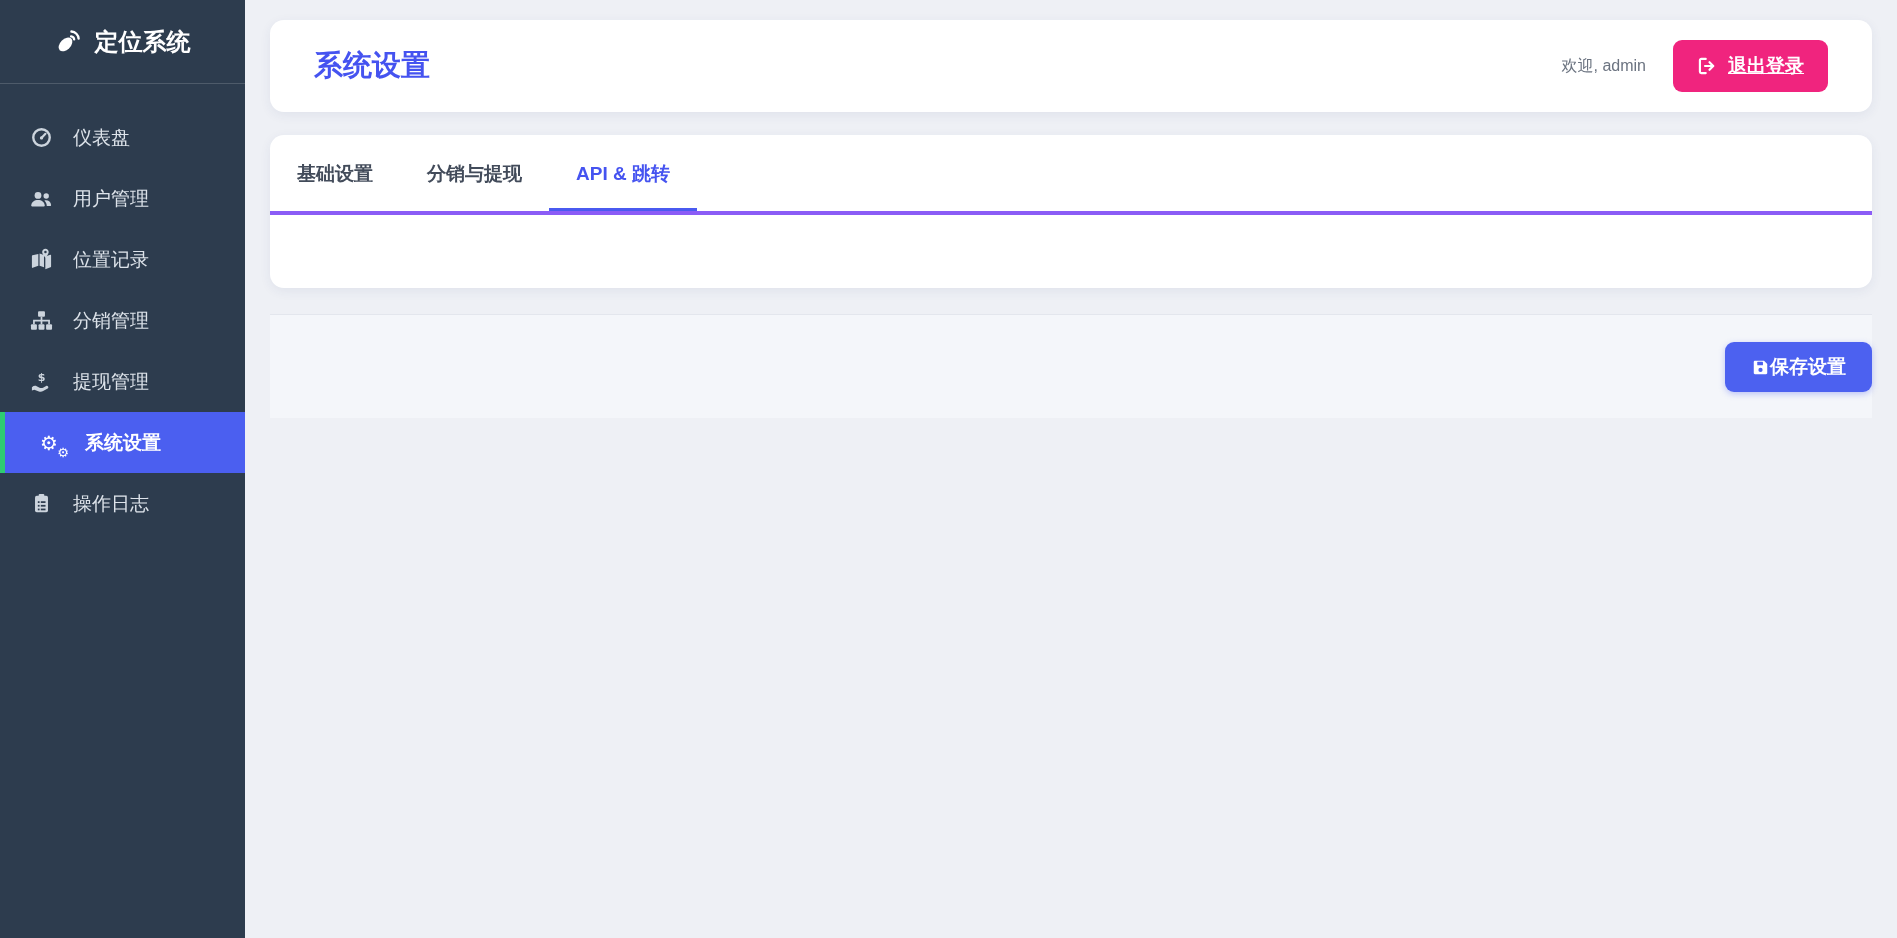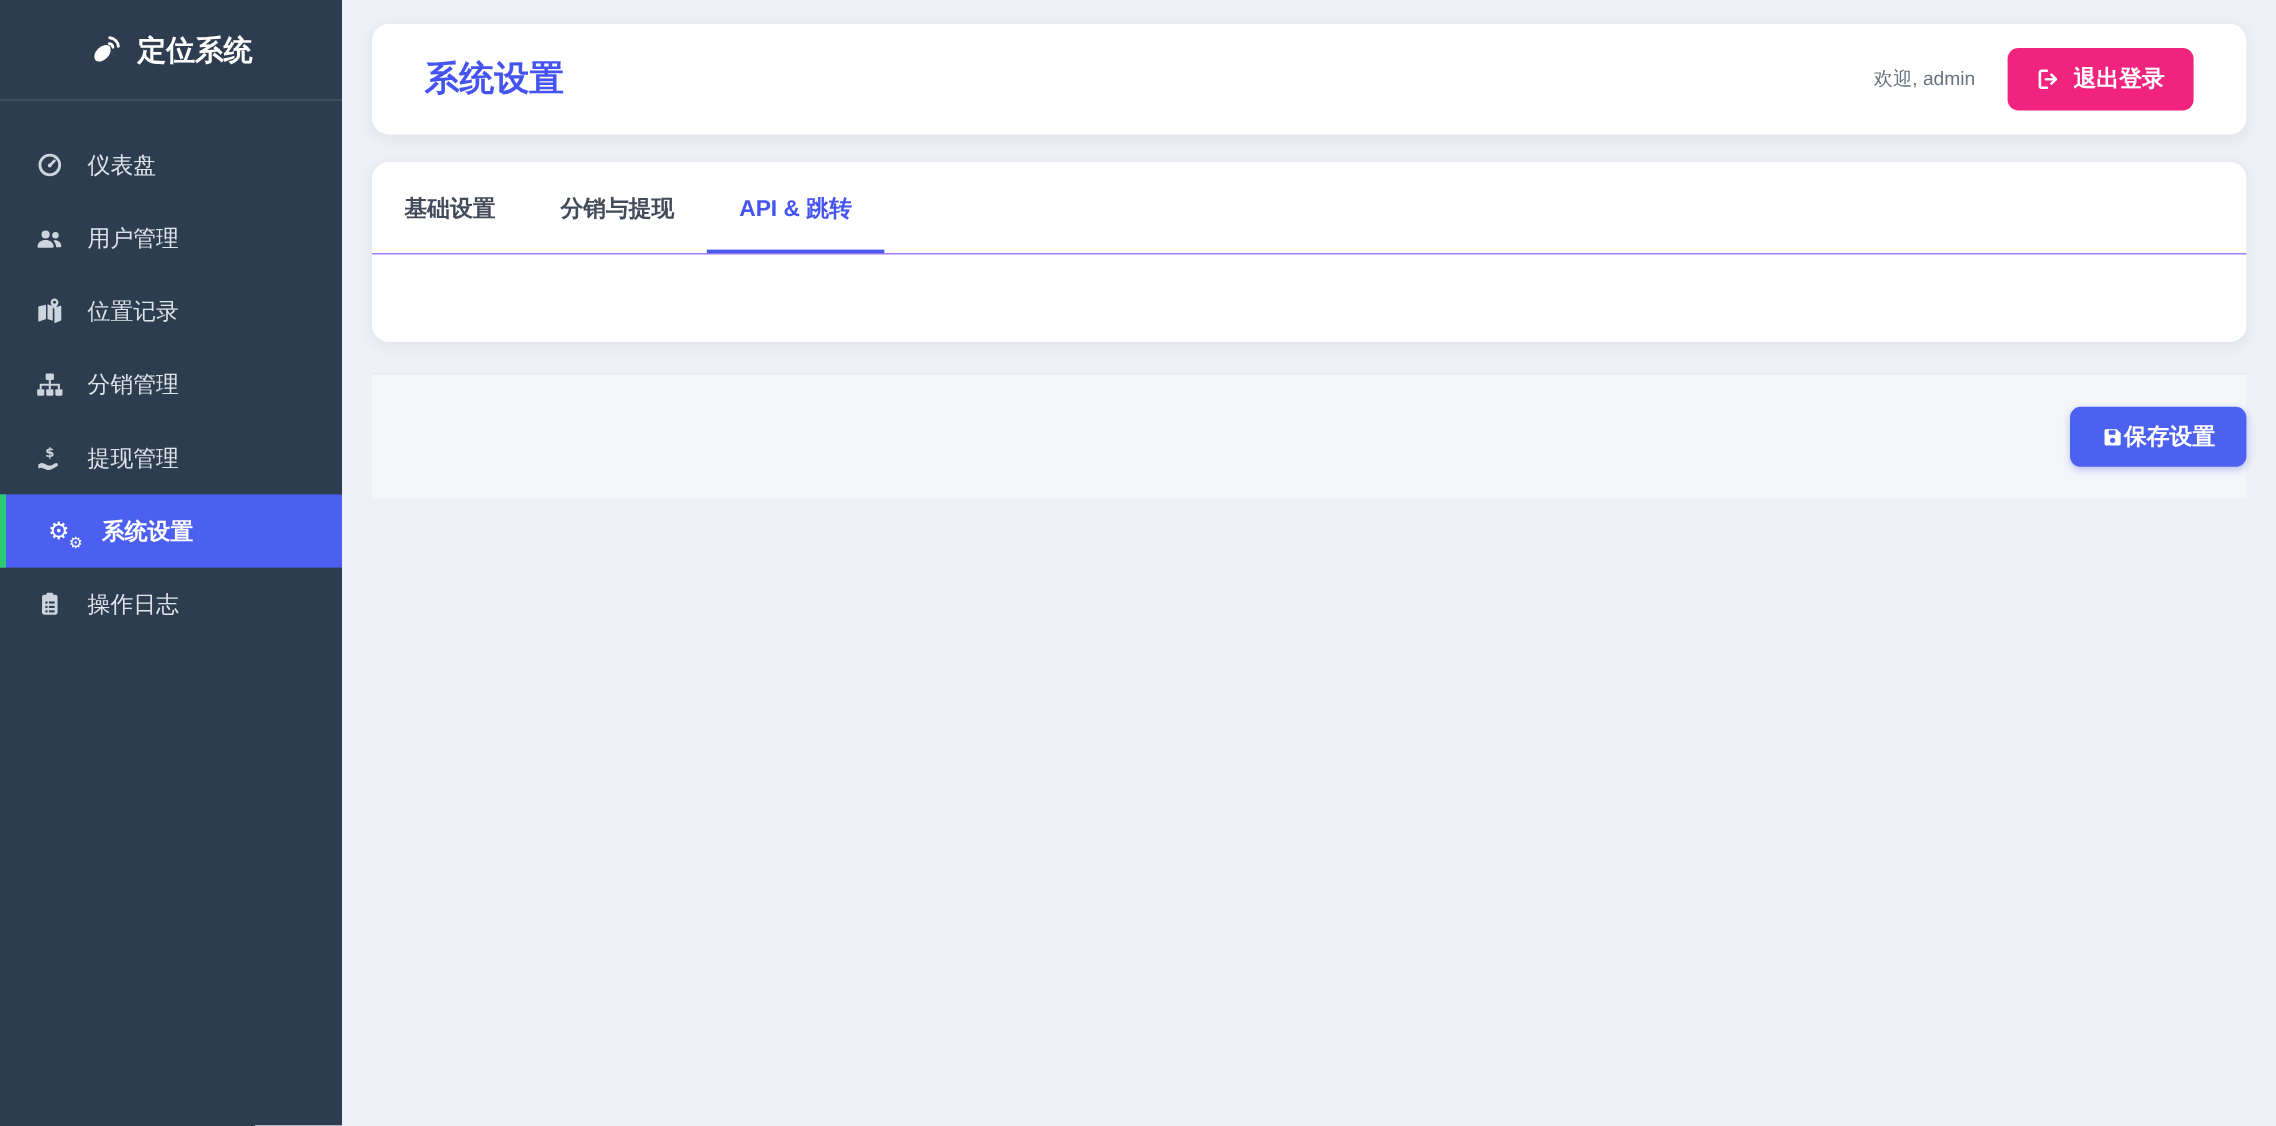--- a/index.html
+++ b/index.html
@@ -4,21 +4,21 @@
 <style>
   * { margin:0; padding:0; box-sizing:border-box; }
   html,body { width:1897px; height:938px; overflow:hidden; }
   body {
     font-family:"Liberation Sans","DejaVu Sans",sans-serif;
     background:#eef0f5;
     display:flex;
     color:#333;
   }
   
-  .sidebar { width:285px; flex-shrink:0; background:#2d3c4e; height:938px; }
+  .sidebar { width:245px; flex-shrink:0; background:#2d3c4e; height:938px; }
   .logo {
     height:84px; display:flex; align-items:center; justify-content:center;
     gap:13px; color:#fff; font-size:24px; font-weight:bold;
     border-bottom:1px solid rgba(255,255,255,.16);
   }
   .logo svg { display:block; }
   .nav { padding-top:23px; }
   .nav-item {
     height:61px; display:flex; align-items:center; gap:19px;
     padding-left:28px; font-size:19px; color:#dde3ea; cursor:pointer;
@@ -42,24 +42,24 @@
     height:92px; display:flex; align-items:center; justify-content:space-between;
     padding:0 44px; margin-bottom:23px;
   }
   .page-title { font-size:29px; font-weight:bold; color:#4553f0; }
   .header-right { display:flex; align-items:center; gap:27px; }
   .welcome { font-size:16px; color:#6b7380; }
   .logout-btn {
     background:#f0247e; color:#fff; border:none; cursor:pointer;
     font-family:inherit; font-size:19px; font-weight:bold;
     padding:13px 24px; border-radius:9px;
-    display:inline-flex; align-items:center; gap:11px;
-  }
-  
-  .tabs { display:flex; border-bottom:1px solid #8b5cf6; }
+    display:inline-flex; align-items:center; gap:11px;text-decoration:underline;
+  }
+  
+  .tabs { display:flex; border-bottom:4px solid #8b5cf6; }
   .tab {
     padding:26px 27px 21px; font-size:19px; font-weight:bold; color:#424b5a;
     border-bottom:3px solid transparent; cursor:pointer;
   }
   .tab.active { color:#4553f0; border-bottom-color:#4a5af0; }
   .form { padding:27px 29px 46px; }
   .form-group { margin-bottom:40px; }
   .form-group:last-child { margin-bottom:0; }
   .f-label { display:block; font-size:19px; font-weight:bold; color:#262c38; margin-bottom:13px; }
   .f-input {

